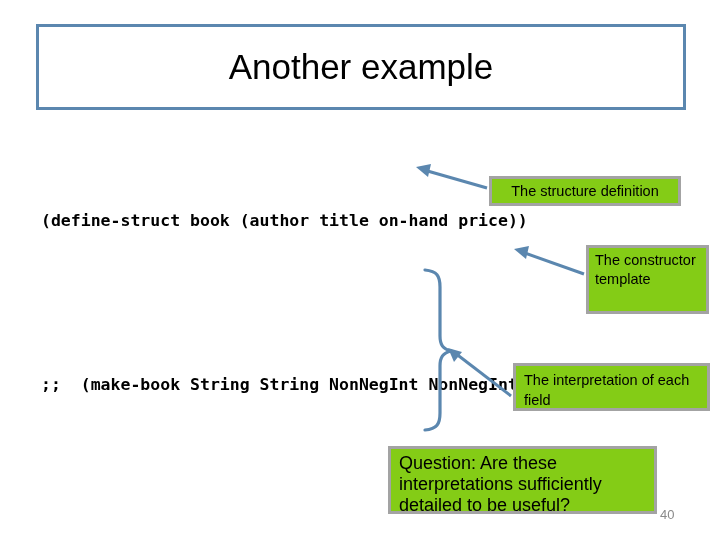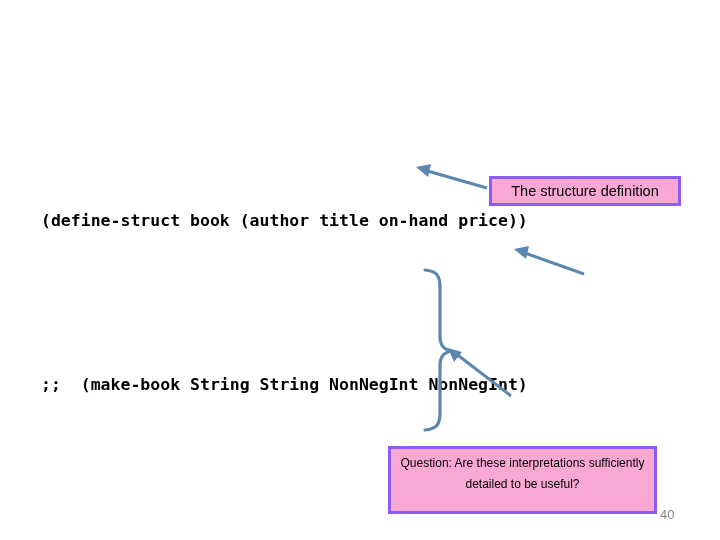--- a/index.html
+++ b/index.html
@@ -41,22 +41,22 @@
     color:#000000;
     line-height:29px;
     white-space:pre;
   }
   .code .line{height:29px;}
   .code .spacer{height:19px;}
 
   
   .callout{
     position:absolute;
-    border:3px solid #8b5cf6;
-    background:#f9a8d4;
+    border:3px solid #a3a3a3;
+    background:#84cc16;
     box-sizing:border-box;
     color:#000000;
     font-family:"Liberation Sans", sans-serif;
   }
   .cb-structure{
     left:489px;top:176px;width:192px;height:30px;
     font-size:14.5px;
     display:flex;align-items:center;justify-content:center;
     white-space:nowrap;
   }
@@ -67,24 +67,24 @@
     line-height:19px;
   }
   .cb-interpretation{
     left:513px;top:363px;width:197px;height:48px;
     font-size:14.5px;
     padding:4px 8px;
     line-height:20px;
   }
   .cb-question{
     left:388px;top:446px;width:269px;height:68px;
-    font-size:12px;
+    font-size:18px;
     padding:4px 8px;
     line-height:21px;
-    text-align:center;
+    text-align:left;
   }
 
   
   .page-number{
     position:absolute;
     left:660px;top:507px;
     font-family:"Liberation Sans", sans-serif;
     font-size:13px;
     color:#8a8a8a;
   }
@@ -94,20 +94,23 @@
     position:absolute;left:0;top:0;
     width:720px;height:540px;
     pointer-events:none;
   }
 </style>
 </head>
 <body>
 
 <div class="slide">
 
+  <div class="title-box">
+    <div class="title-text">Another example</div>
+  </div>
 
   <div class="code">
     <div class="line">(define-struct book (author title on-hand price))</div>
     <div class="spacer"></div>
     <div class="line">;;  (make-book String String NonNegInt NonNegInt)</div>
     
     
     
     
     
@@ -136,21 +139,27 @@
     <g>
       <line x1="511" y1="396" x2="455" y2="353" stroke="#5B87AF" stroke-width="3"></line>
       <polygon points="448,348 462,352 454,362" fill="#5B87AF"></polygon>
     </g>
   </svg>
 
   <div class="callout cb-structure">
     <span>The structure definition</span>
   </div>
 
+  <div class="callout cb-constructor">
+    <span>The constructor template</span>
+  </div>
 
+  <div class="callout cb-interpretation">
+    <span>The interpretation of each field</span>
+  </div>
 
   <div class="callout cb-question">
     <span>Question: Are these interpretations sufficiently detailed to be useful?</span>
   </div>
 
   <div class="page-number">40</div>
 
 </div>
 
 </body></html>

